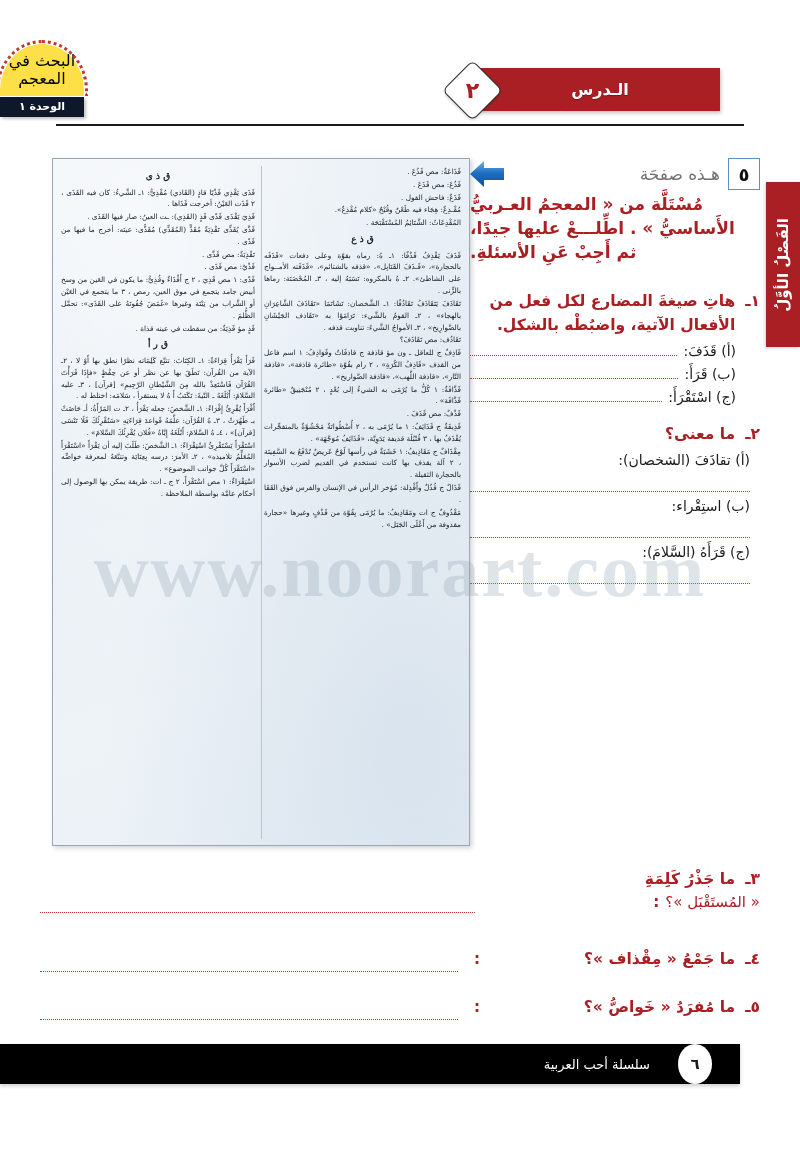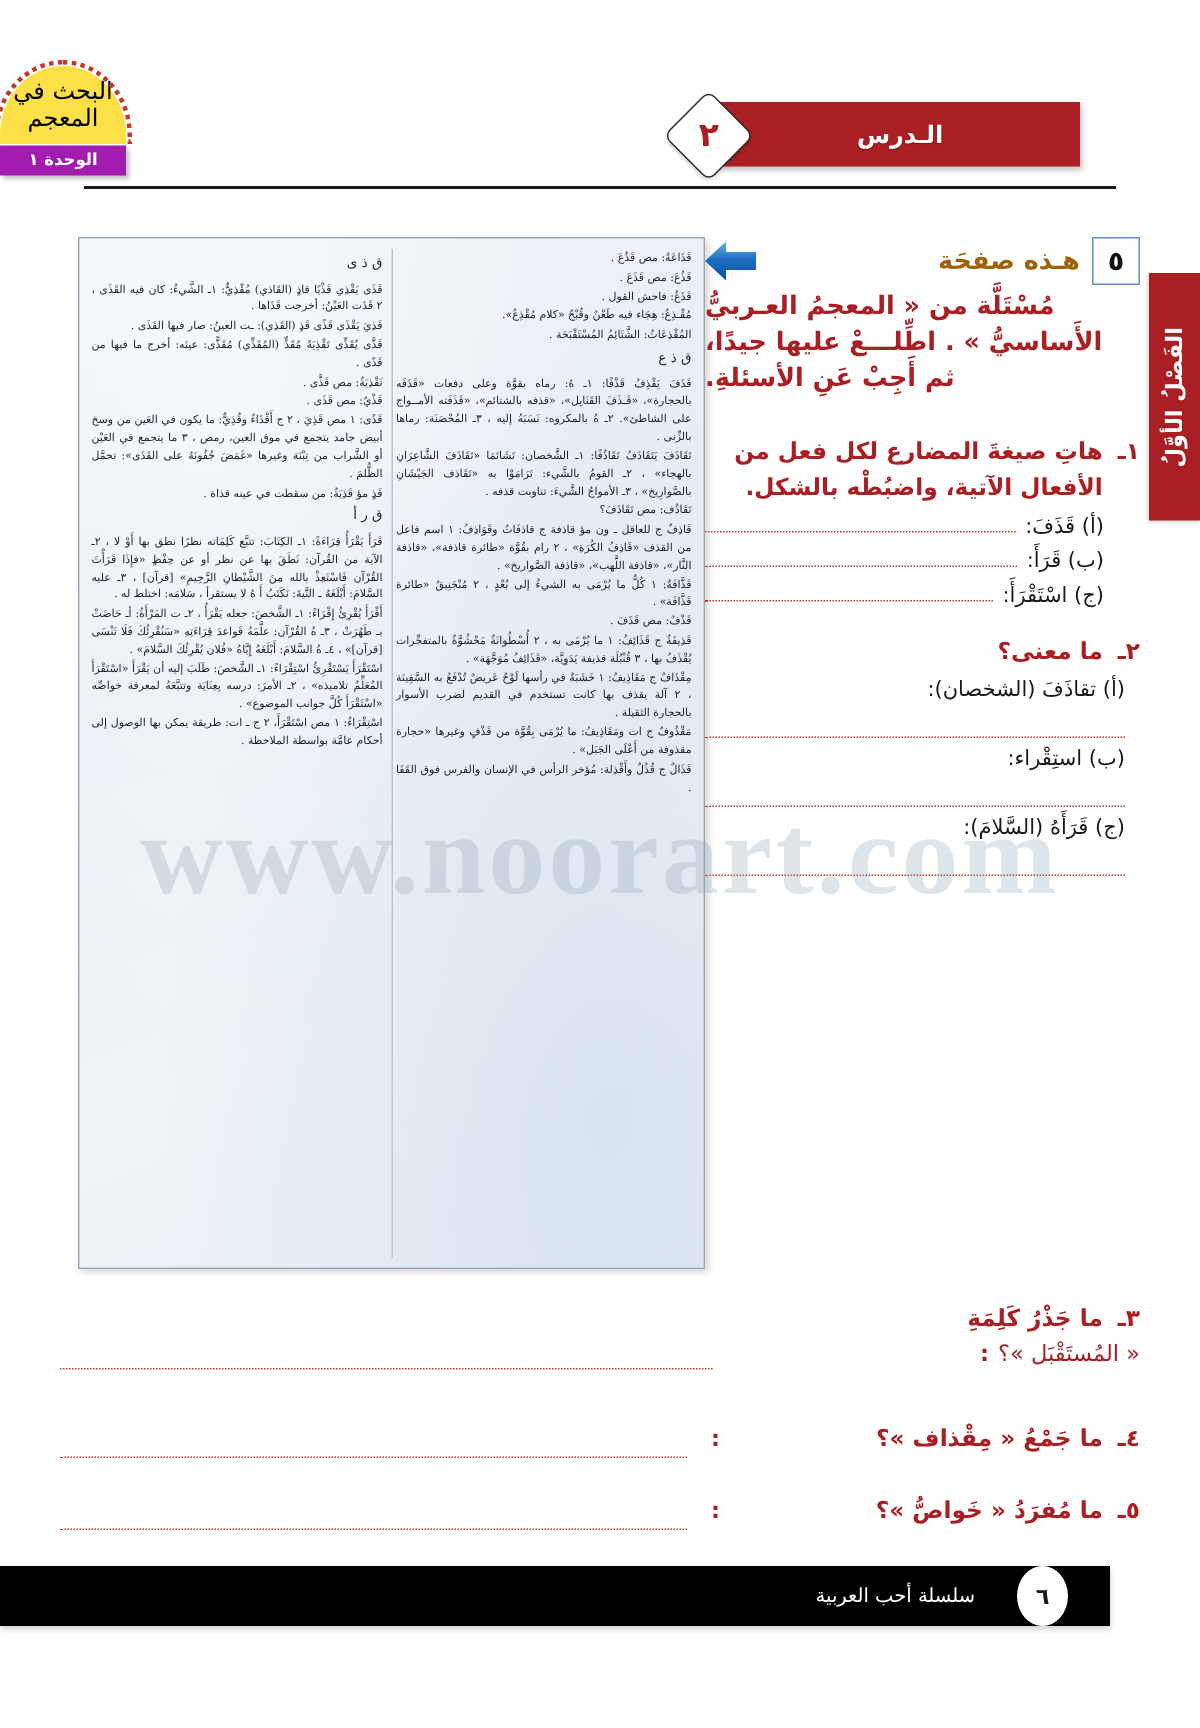--- a/index.html
+++ b/index.html
@@ -45,21 +45,21 @@
     position: absolute;
     left: -4px; right: -4px; top: -4px; bottom: 0;
     border: 3px dotted #c0392b;
     border-bottom: none;
     border-top-left-radius: 46px 50px;
     border-top-right-radius: 46px 50px;
     pointer-events: none;
   }
   .unit-badge-bar {
     margin-top: 1px;
-    background: #a21caf;
+    background: #0f172a;
     color: #ffffff;
     font-size: 11px;
     font-weight: bold;
     padding: 3px 0 4px 0;
     box-shadow: 2px 2px 3px rgba(0,0,0,0.25);
   }
 
   .lesson-banner {
     position: absolute;
     top: 68px;
@@ -181,21 +181,22 @@
     line-height: 1.62;
     color: #17202a;
     text-align: justify;
     position: relative;
     z-index: 1;
   }
   .dict-col-right { padding-left: 2px; border-left: 1px solid #b9c6d2; }
   .dict-col-left  { padding-right: 6px; }
   .dict-entry { margin: 0 0 1px 0; }
   .dict-root {
-    font-weight: normal;
+    text-align: center;
+    font-weight: bold;
     font-size: 9px;
     letter-spacing: 2px;
     margin: 3px 0 3px 0;
   }
 
   
   .watermark {
     position: absolute;
     top: 527px;
     right: 0;
@@ -234,22 +235,22 @@
     align-items: center;
     justify-content: center;
     font-size: 18px;
     font-weight: bold;
     color: #111111;
     flex: 0 0 auto;
   }
   .intro-first-text {
     flex: 1 1 auto;
     font-size: 17px;
-    font-weight: bold;
-    color: #a16207;
+    font-weight: normal;
+    color: #737373;
     padding: 0 8px;
     letter-spacing: 1px;
     white-space: nowrap;
   }
   .arrow-left {
     flex: 0 0 auto;
     width: 34px;
     height: 30px;
     position: relative;
   }
@@ -392,22 +393,22 @@
     <p class="dict-entry">المُقْذِعَاتُ: الشَّتَائِمُ المُسْتَقْبَحَة .</p>
     <div class="dict-root">ق ذ ع</div>
     <p class="dict-entry">قَذَفَ يَقْذِفُ قَذْفًا: ١ـ هُ: رماه بقوَّة وعلى دفعات «قَذَفَه بالحجارة»، «قَـذَفَ القَنَابِل»، «قذفه بالشتائم»، «قَذَفَته الأمــواج على الشاطئ». ٢ـ هُ بالمكروه: نَسَبَهُ إليه ، ٣ـ المُحْصَنَة: رماها بالزِّنى .</p>
     <p class="dict-entry">تَقَاذَفَ يَتَقَاذَفُ تَقَاذُفًا: ١ـ الشَّخصان: تَشَاتَمَا «تَقَاذَفَ الشَّاعِرَانِ بالهجاء» ، ٢ـ القومُ بالشَّيء: تَرَامَوْا به «تَقَاذف الجَيْشَانِ بالصَّوارِيخ» ، ٣ـ الأمواجُ الشَّيءَ: تناوبت قذفه .</p>
     <p class="dict-entry">تَقَاذُف: مص تَقَاذَفَ؟</p>
     <p class="dict-entry">قَاذِفٌ ج للعاقل ـ ون مؤ قاذفة ج قاذفَاتٌ وقَوَاذِفُ: ١ اسم فاعل من القذف «قَاذِفُ الكُرَةِ» ، ٢ رام بقُوَّة «طائرة قاذفة»، «قاذفة النَّار»، «قاذفة اللَّهب»، «قاذفة الصَّواريخ» .</p>
     <p class="dict-entry">قَذَّافَةٌ: ١ كُلُّ ما يُرْمَى به الشيءُ إلى بُعْدٍ ، ٢ مُنْجَنِيقٌ «طائرة قَذَّافَة» .</p>
     <p class="dict-entry">قَذْفٌ: مص قَذَفَ .</p>
     <p class="dict-entry">قَذِيفَةٌ ج قَذَائِفُ: ١ ما يُرْمَى به ، ٢ أُسْطُوانَةٌ مَحْشُوَّةٌ بالمتفجِّرات يُقْذَفُ بها ، ٣ قُنْبُلَة قذيفة يَدَوِيَّة، «قَذَائِفُ مُوَجَّهَة» .</p>
     <p class="dict-entry">مِقْذَافٌ ج مَقَاذِيفُ: ١ خَشَبَةٌ في رأسها لَوْحٌ عَريضٌ تُدْفَعُ به السَّفِينَة ، ٢ آلة يقذف بها كانت تستخدم في القديم لضرب الأسوار بالحجارة الثقيلة .</p>
+    <p class="dict-entry">قَذَالٌ ج قُذُلٌ وأَقْذِلة: مُؤخر الرأس في الإنسان والفرس فوق القَفَا .</p>
     <p class="dict-entry">مَقْذُوفٌ ج ات ومَقَاذِيفُ: ما يُرْمَى بِقُوَّة من قَذْفٍ وغيرها «حجارة مقذوفة من أَعْلَى الجَبَل» .</p>
-    <p class="dict-entry">قَذَالٌ ج قُذُلٌ وأَقْذِلة: مُؤخر الرأس في الإنسان والفرس فوق القَفَا .</p>
   </div>
 
   <div class="dict-col dict-col-left">
     <div class="dict-root">ق ذ ى</div>
     <p class="dict-entry">قَذَى يَقْذِي قَذْيًا قاذٍ (القَاذي) مُقْذِيٌّ: ١ـ الشَّيءُ: كان فيه القَذَى ، ٢ قَذَت العَيْنُ: أخرجت قَذَاها .</p>
     <p class="dict-entry">قَذِيَ يَقْذَى قَذًى قَذٍ (القَذِي): ـت العينُ: صار فيها القَذَى .</p>
     <p class="dict-entry">قَذَّى يُقَذِّى تَقْذِيَةً مُقَذٍّ (المُقَذِّي) مُقَذًّى: عينَه: أخرج ما فيها من قَذًى .</p>
     <p class="dict-entry">تَقْذِيَةٌ: مص قَذَّى .</p>
     <p class="dict-entry">قَذْيٌ: مص قَذَى .</p>
     <p class="dict-entry">قَذًى: ١ مص قَذِيَ ، ٢ ج أَقْذَاءٌ وقُذِيٌّ: ما يكون في العَين من وسخ أبيض جامد يتجمع في موق العين، رمص ، ٣ ما يتجمع في العَيْن أو الشَّراب من تِبْنَة وغيرها «غَمَضَ جُفُونَهُ على القَذَى»: تحمَّل الظُّلمَ .</p>

